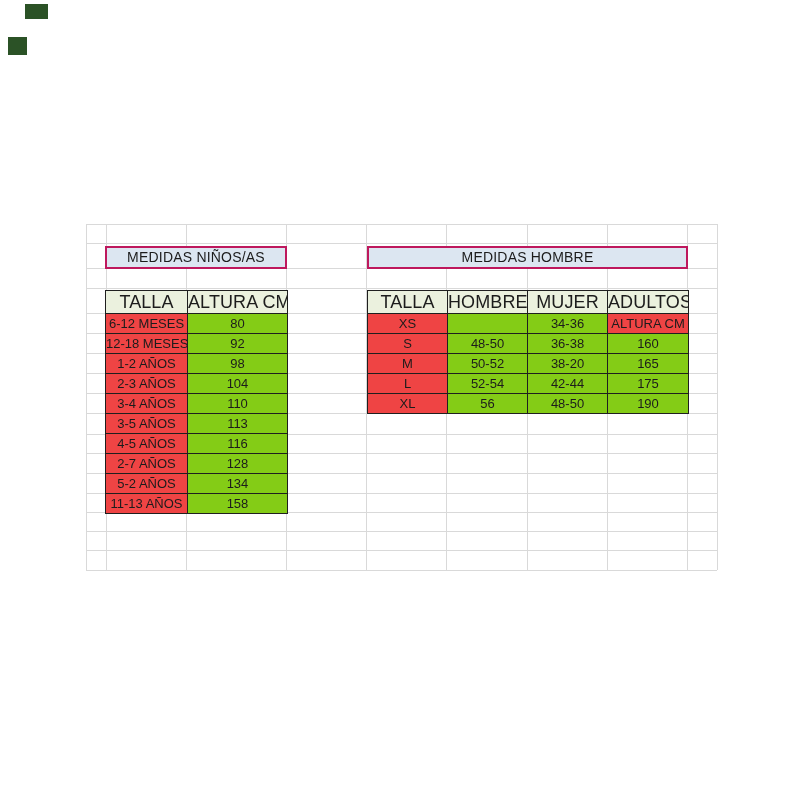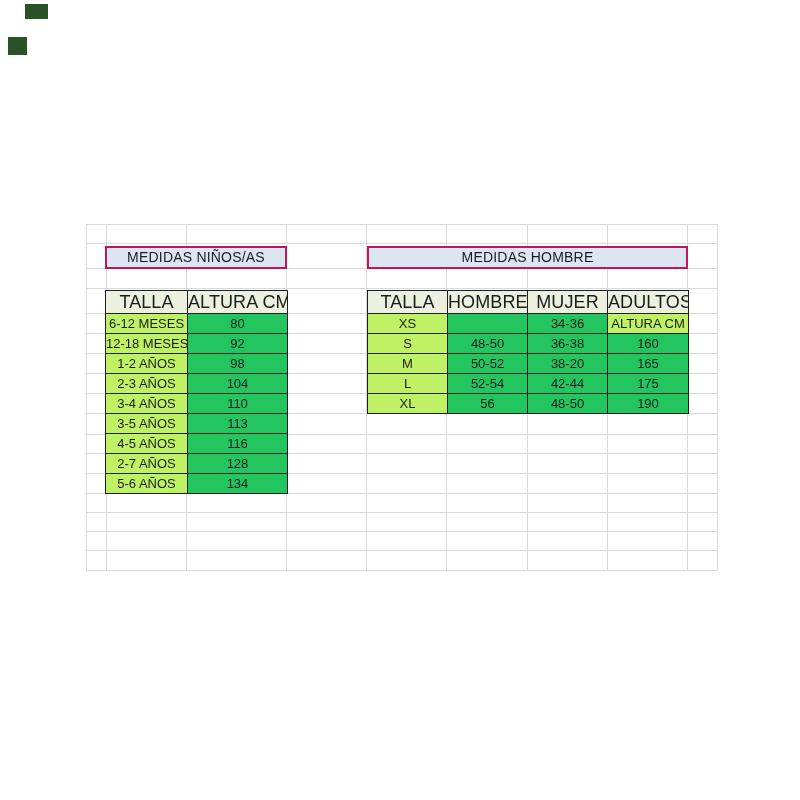--- a/index.html
+++ b/index.html
@@ -31,22 +31,22 @@
   table.sizes {
     position: absolute; border-collapse: collapse; table-layout: fixed;
     border: 1.5px solid #1f1f1f;
     padding-left: 28px;
   }
   table.sizes td, table.sizes th {
     border: 1.5px solid #1f1f1f; text-align: center; vertical-align: middle;
     overflow: hidden; white-space: nowrap; font-weight: normal; color: #1c1c1c;
   }
   table.sizes th { height: 23px; font-size: 18px; background: #ebf1de; letter-spacing: 0.1px; }
-  table.sizes td { height: 20px; font-size: 13px; background: #22c55e; }
-  table.sizes td.lbl { background: #bef264; }
+  table.sizes td { height: 20px; font-size: 13px; background: #84cc16; }
+  table.sizes td.lbl { background: #ef4444; }
   .tbl-kids   { left: 105px; top: 290px; width: 182px; }
   .tbl-adults { left: 367px; top: 290px; width: 321px; }
 </style>
 </head>
 <body>
 
 <div class="sheet">
 
   <div id="gridlines">
       <div class="gl" style="left: 86px; top: 224px; width: 1px; height: 346px;"></div>
@@ -122,22 +122,26 @@
     </tr>
     <tr>
       <td class="lbl">4-5 AÑOS</td>
       <td>116</td>
     </tr>
     <tr>
       <td class="lbl">2-7 AÑOS</td>
       <td>128</td>
     </tr>
     <tr>
-      <td class="lbl">5-6 AÑOS</td>
+      <td class="lbl">5-2 AÑOS</td>
       <td>134</td>
+    </tr>
+    <tr>
+      <td class="lbl">11-13 AÑOS</td>
+      <td>158</td>
     </tr>
   </tbody>
     </table>
 
   <table class="sizes tbl-adults">
     <colgroup>
         <col style="width:80px">
         <col style="width:80px">
         <col style="width:80px">
         <col style="width:81px">

